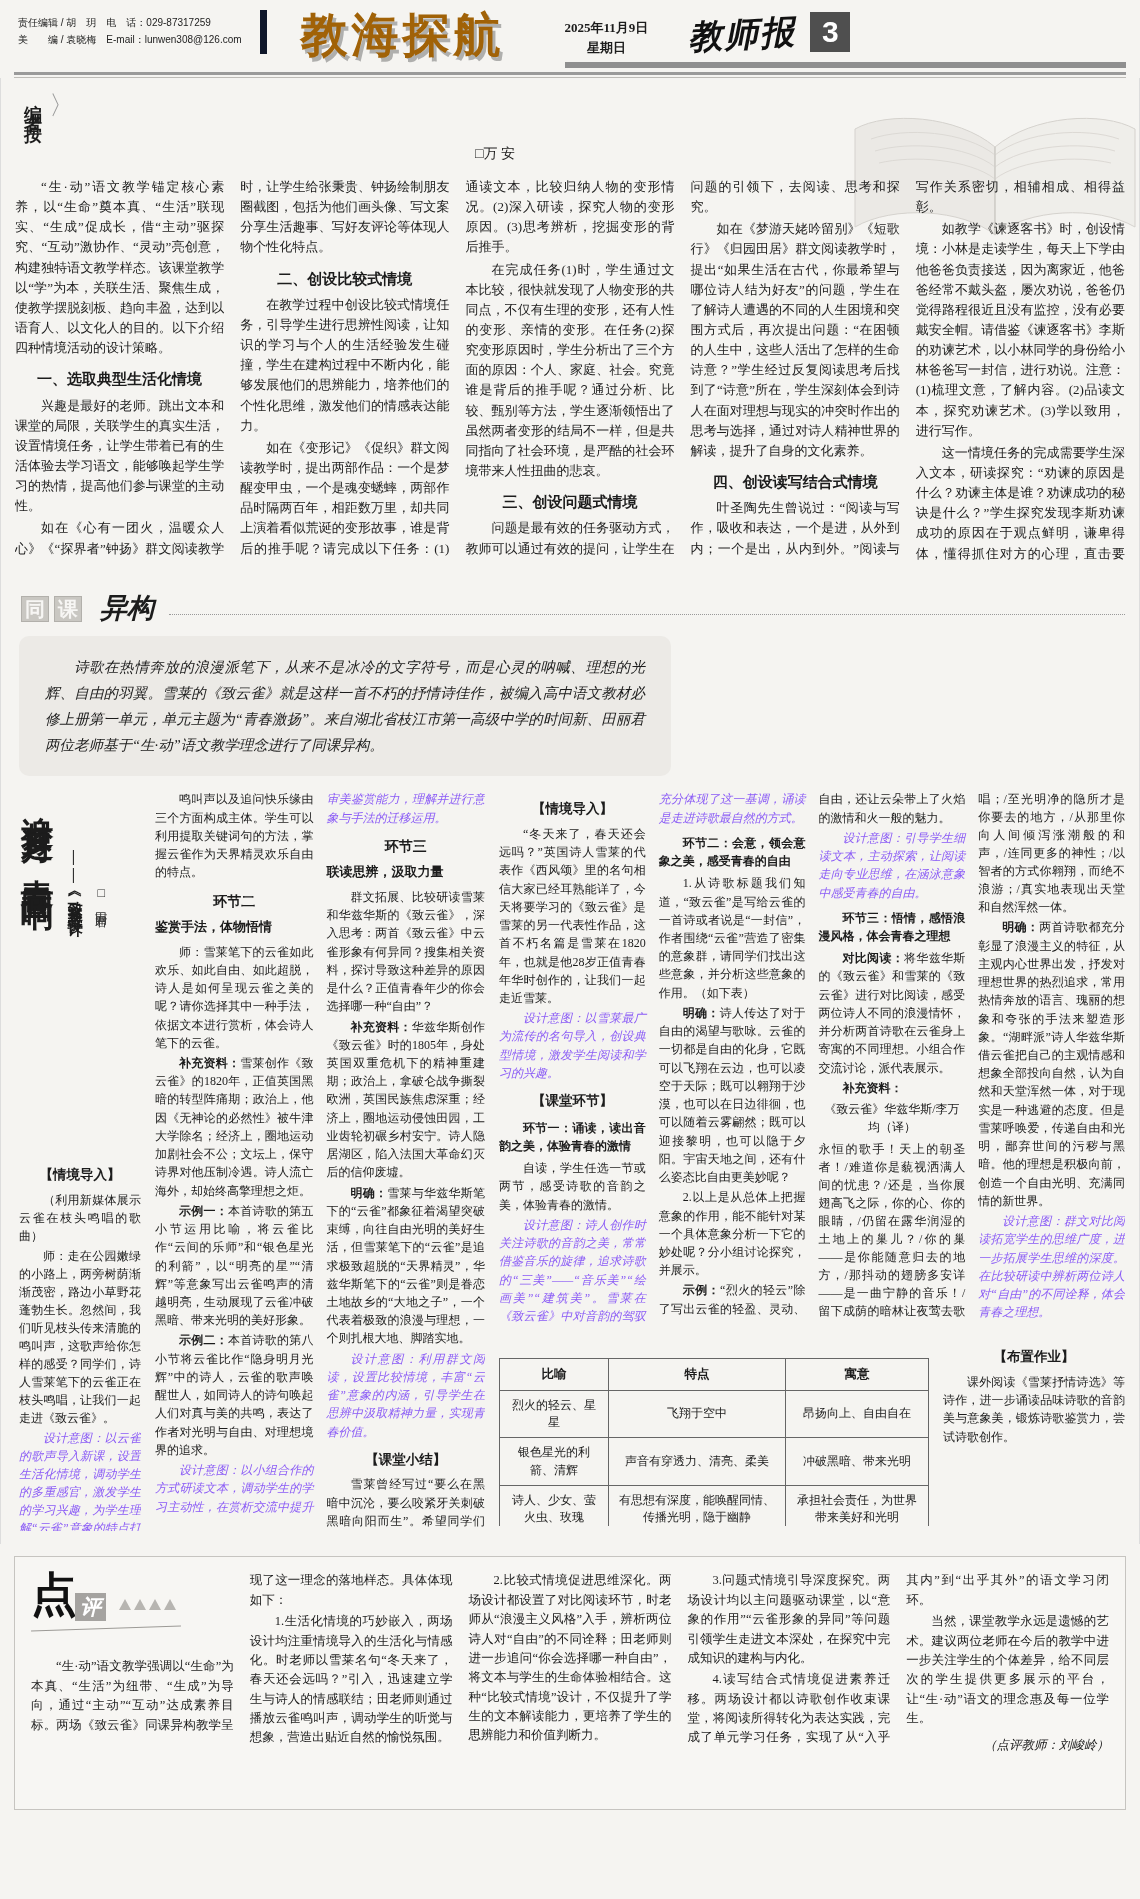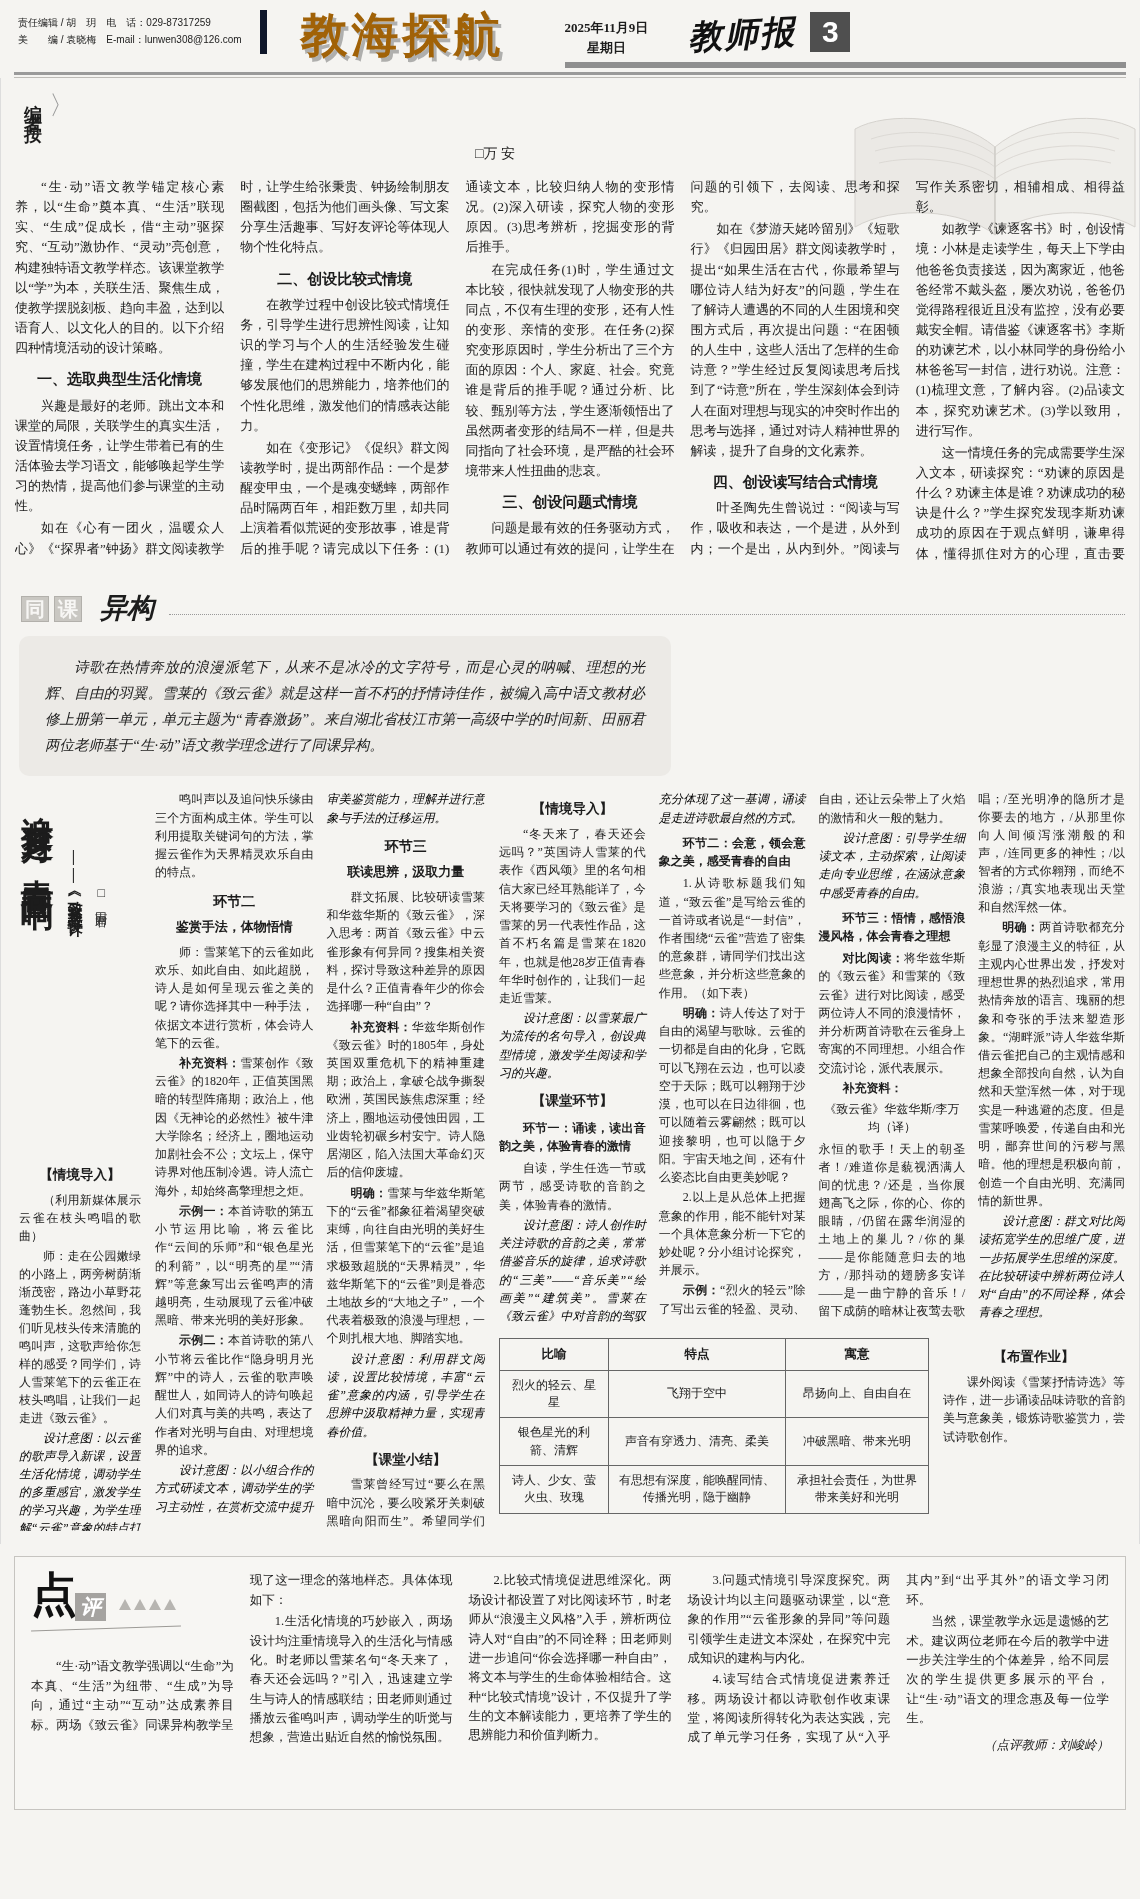--- a/index.html
+++ b/index.html
@@ -33,25 +33,25 @@
   .bookart{position:absolute;right:-6px;top:-36px;opacity:.85;z-index:0;}
   .main-head{position:relative;z-index:1;text-align:center;padding-right:150px;
              font-family:"Liberation Sans",sans-serif;font-weight:900;font-size:40px;
              letter-spacing:1px;margin:6px 0 2px 0;color:#0d0d0d;}
   .main-by{position:relative;z-index:1;text-align:center;padding-right:150px;font-size:14px;margin:10px 0 14px 0;}
   .main-cols{position:relative;z-index:1;columns:5;column-gap:16px;height:400px;overflow:hidden;
              font-size:13px;line-height:1.55;text-align:justify;}
   
   .blk{margin:0 0 2px 0;}
   .blk.p{text-indent:2em;}
-  .blk.it{text-indent:2em;font-style:italic;color:#000000;}
+  .blk.it{text-indent:2em;font-style:italic;color:#8b5cf6;}
   .blk.h{text-align:center;font-weight:bold;font-family:"Liberation Sans",sans-serif;
          font-size:14px;margin:9px 0 5px 0;break-after:avoid;}
   .main-cols .blk.h{font-size:15px;}
-  .blk.h2{text-align:center;font-weight:bold;font-family:"Liberation Sans",sans-serif;
+  .blk.h2{text-align:left;font-weight:bold;font-family:"Liberation Sans",sans-serif;
           font-size:13px;margin:0 0 6px 0;}
   .blk.br{text-align:center;font-weight:bold;font-family:"Liberation Sans",sans-serif;
           font-size:13.5px;margin:9px 0 5px 0;}
   .blk.hl{font-weight:bold;font-family:"Liberation Sans",sans-serif;text-indent:2em;margin:7px 0 4px 0;}
   .blk.pm{text-indent:0;line-height:1.5;}
   .blk.ctr{text-align:center;margin:3px 0;}
   .blk.rt{text-align:right;font-style:italic;margin-top:8px;}
   .blk b{font-family:"Liberation Sans",sans-serif;}
   
   .tk-banner{display:flex;align-items:flex-end;gap:5px;padding:8px 14px 2px 20px;
@@ -77,21 +77,21 @@
            font-family:"Liberation Serif",serif;line-height:1.1;}
   .vt-sub{writing-mode:vertical-lr;font-size:15px;font-weight:bold;margin-left:10px;padding-top:60px;letter-spacing:3px;}
   .vt-by{writing-mode:vertical-lr;font-size:12.5px;margin-left:8px;padding-top:96px;letter-spacing:2px;color:#333;}
   .col0{margin-top:14px;height:375px;overflow:hidden;font-size:12px;line-height:1.5;text-align:justify;}
   .left-text{flex:0 0 330px;columns:2;column-gap:13px;height:742px;overflow:hidden;
              font-size:12px;line-height:1.52;text-align:justify;}
   .right-area{flex:1;min-width:0;}
   .right-text{columns:4;column-gap:13px;height:540px;overflow:hidden;
               font-size:12px;line-height:1.52;text-align:justify;}
   .bottom-row{display:flex;gap:14px;margin-top:8px;height:188px;overflow:hidden;}
-  .cmp-table{border-collapse:collapse;flex:0 0 430px;font-size:12px;height:fit-content;}
+  .cmp-table{border-collapse:collapse;flex:0 0 430px;font-size:12px;height:fit-content;margin-top:20px;}
   .cmp-table th,.cmp-table td{border:1px solid #666;padding:6px 8px;text-align:center;line-height:1.45;}
   .cmp-table th{font-weight:bold;font-size:12.5px;}
   .aside-col{flex:1;font-size:12px;line-height:1.52;text-align:justify;overflow:hidden;}
   
   .pj{margin:12px 14px 14px 14px;border:1px solid #c6c4c0;padding:14px 16px;
       columns:5;column-gap:16px;height:224px;overflow:hidden;
       font-size:12.5px;line-height:1.55;text-align:justify;background:#f7f6f3;}
   .pj-logo{break-inside:avoid;height:86px;}
   .pj-dian{font-family:"Liberation Sans",sans-serif;font-weight:900;font-size:46px;line-height:1;color:#111;}
   .pj-ping{background:#a5a3a0;color:#fff;font-family:"Liberation Serif",serif;font-style:italic;

